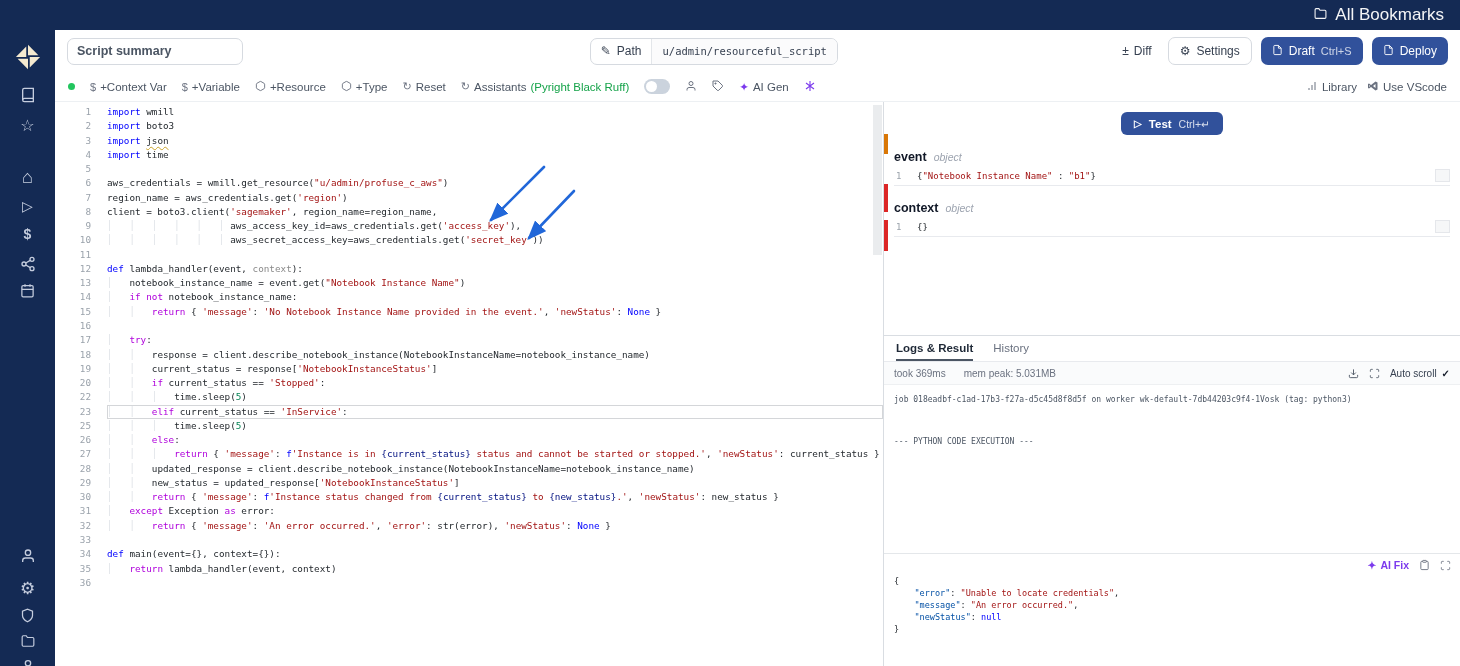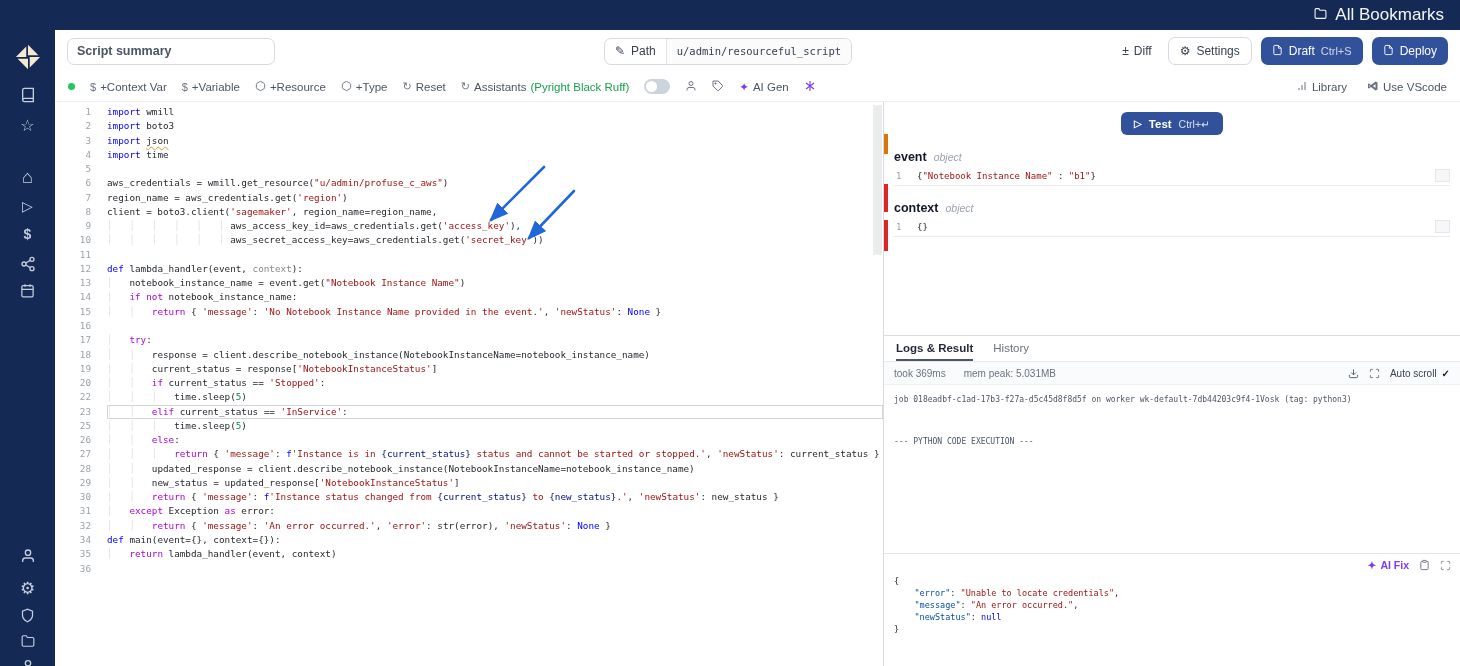--- a/index.html
+++ b/index.html
@@ -16,42 +16,42 @@
 .sb{position:absolute;left:0;width:55px;display:flex;justify-content:center;color:#c5cdde;font-size:16px;line-height:1;cursor:pointer}
 .sb svg{display:block}
 .sb-logo{top:14px}.sb-book{top:57px}.sb-star{top:88px}.sb-home{top:138px;font-size:18px}.sb-play{top:169px;font-size:14px}
 .sb-dollar{top:197px;font-size:14px;font-weight:bold}.sb-hub{top:226px}.sb-cal{top:253px}
 .sb-user{top:518px}.sb-gear{top:550px;font-size:17px}.sb-shield{top:578px}.sb-folder{top:604px}.sb-half{top:628px}
 
 .main{flex:1;min-width:0;display:flex;flex-direction:column}
 
 
 .hdr{height:42px;display:flex;align-items:center;padding:0 12px}
-.summary-input{width:208px;height:27px;border:1px solid #d6dae0;border-radius:7px;padding:0 9px;font-size:12.5px;color:#4b5563;font-weight:600;font-family:inherit;outline:none;background:#fff}
+.summary-input{width:176px;height:27px;border:1px solid #d6dae0;border-radius:7px;padding:0 9px;font-size:12.5px;color:#4b5563;font-weight:600;font-family:inherit;outline:none;background:#fff}
 .hdr-sp1{flex:1.25}.hdr-sp2{flex:1}
 .path-group{display:flex;align-items:stretch;height:27px;border:1px solid #d6dae0;border-radius:7px;overflow:hidden;background:#fff}
 .path-left{display:flex;align-items:center;gap:6px;padding:0 10px;font-size:12px;color:#374151;cursor:pointer}
 .path-value{display:flex;align-items:center;padding:0 10px;font-family:"DejaVu Sans Mono",monospace;font-size:10.5px;color:#374151;border-left:1px solid #e3e6ea;background:#fbfbfc}
 .hdr-actions{display:flex;align-items:center;gap:9px}
 .btn-ghost{display:flex;align-items:center;gap:5px;font-size:12px;color:#374151;padding:0 7px;height:28px;border:none;background:none;border-radius:6px;font-family:inherit;cursor:pointer}
 .btn-outline{display:flex;align-items:center;gap:6px;font-size:12px;color:#374151;padding:0 11px;height:28px;border:1px solid #d6dae0;border-radius:7px;background:#fff;font-family:inherit;cursor:pointer}
 .btn-primary{display:flex;align-items:center;gap:6px;font-size:12px;color:#fff;padding:0 11px;height:28px;border:none;border-radius:7px;background:var(--c-primary,#31519b);font-family:inherit;cursor:pointer}
 .btn-primary .shortcut{font-size:11px;opacity:.75}
 .ic{line-height:1}
 
 
 .tb{height:30px;display:flex;align-items:center;gap:15px;padding:0 13px;border-bottom:1px solid #edf0f3;font-size:11.5px;color:#4b5563}
 .tb-item{display:flex;align-items:center;gap:4px;cursor:pointer;white-space:nowrap}
 .tb-item .gl{font-size:11px;color:#6b7280}
 .dot{width:7px;height:7px;border-radius:50%;background:var(--c-dot,#22c55e);flex:none}
 .assist-green{color:var(--c-green,#16a34a)}
 .toggle{width:26px;height:15px;border-radius:8px;background:#cbd3dd;position:relative;cursor:pointer}
 .toggle::after{content:"";position:absolute;left:2px;top:2px;width:11px;height:11px;border-radius:50%;background:#fff}
 .violet{color:var(--c-violet,#7c3aed)}
-.tb-right{margin-left:auto;display:flex;gap:20px;align-items:center}
+.tb-right{margin-left:auto;display:flex;gap:10px;align-items:center}
 
 
 .ws{flex:1;display:flex;min-height:0}
 .editor-pane{width:829px;flex:none;position:relative;border-right:1px solid #d9dde2;overflow:hidden;padding-top:3px;background:#fff}
 .code{font-family:"DejaVu Sans Mono",monospace;font-size:9.3px;line-height:14.27px}
 .cl{display:flex;height:14.27px}
 .ln{width:52px;flex:none;text-align:right;padding-right:16px;color:#9aa2ab}
 .lc{flex:1;min-width:0;white-space:pre}
 .cl.cur .lc{box-shadow:inset 0 0 0 1px #d4d6d9}
 .ig{color:#dde1e6}
@@ -434,20 +434,24 @@
             </div>
             <div class="cl">
               <span class="ln">31</span>
               <span class="lc"><span class="ig">│   </span><span class="tk-p"></span><span class="tk-c">except</span><span class="tk-p"> Exception </span><span class="tk-c">as</span><span class="tk-p"> error:</span></span>
             </div>
             <div class="cl">
               <span class="ln">32</span>
               <span class="lc"><span class="ig">│   │   </span><span class="tk-p"></span><span class="tk-c">return</span><span class="tk-p"> { </span><span class="tk-s">'message'</span><span class="tk-p">: </span><span class="tk-s">'An error occurred.'</span><span class="tk-p">, </span><span class="tk-s">'error'</span><span class="tk-p">: str(error), </span><span class="tk-s">'newStatus'</span><span class="tk-p">: </span><span class="tk-k">None</span><span class="tk-p"> }</span></span>
             </div>
             <div class="cl">
+              <span class="ln">33</span>
+              <span class="lc"></span>
+            </div>
+            <div class="cl">
               <span class="ln">34</span>
               <span class="lc"><span class="tk-k">def</span><span class="tk-p"> main(event={}, context={}):</span></span>
             </div>
             <div class="cl">
               <span class="ln">35</span>
               <span class="lc"><span class="ig">│   </span><span class="tk-p"></span><span class="tk-c">return</span><span class="tk-p"> lambda_handler(event, context)</span></span>
             </div>
             <div class="cl">
               <span class="ln">36</span>
               <span class="lc"></span>

